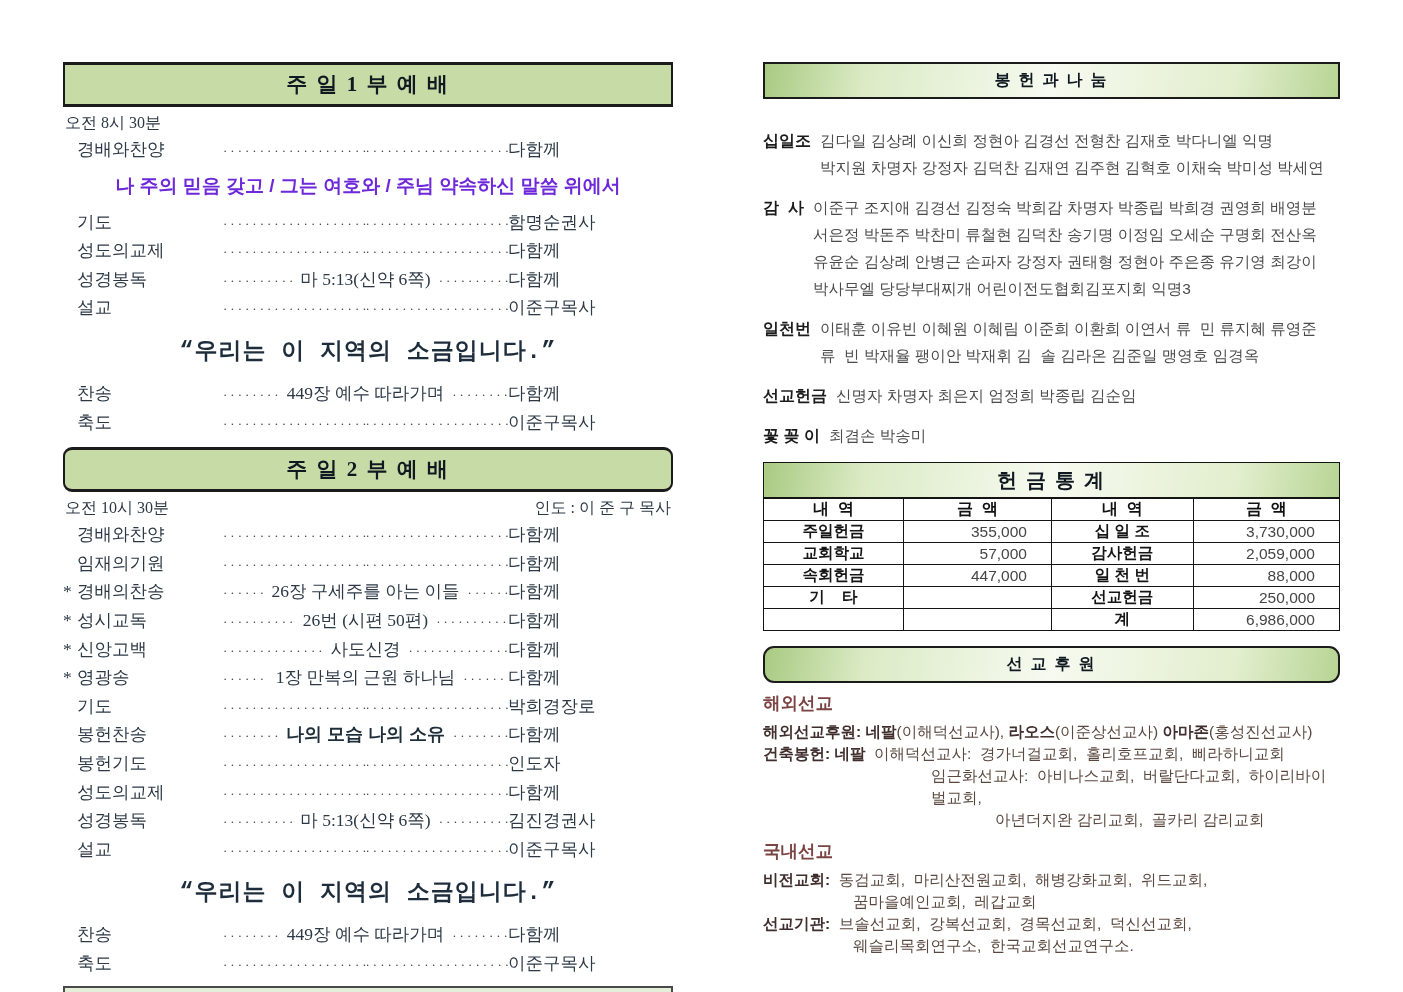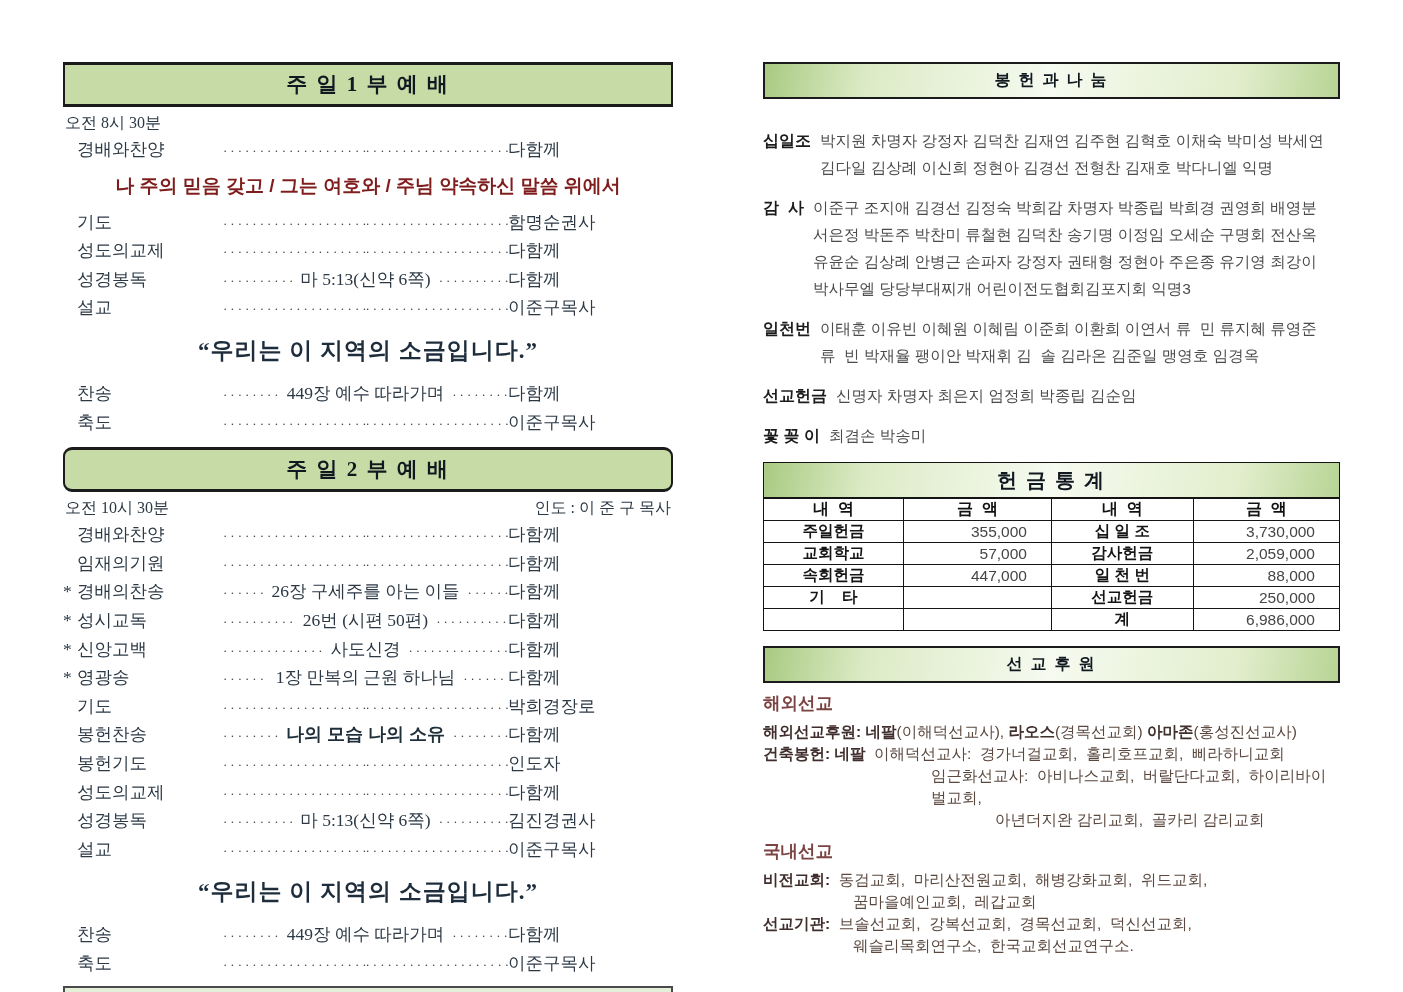--- a/index.html
+++ b/index.html
@@ -23,22 +23,22 @@
   .star{width:14px;flex:none;color:#2c3945;}
   .lbl{width:146px;flex:none;text-align:justify;text-align-last:justify;-moz-text-align-last:justify;}
   .dots{flex:1;overflow:hidden;white-space:nowrap;color:#454545;font-size:13px;letter-spacing:3px;}
   .dots::before{content:"····································································································································";}
   .ctr{padding:0 8px;white-space:pre;}
   .ctr:empty{display:none;}
   .gbold{font-family:"Liberation Sans","DejaVu Sans",sans-serif;font-weight:bold;font-size:18px;color:#1f2f3a;}
   .rgt{width:165px;flex:none;text-align:justify;text-align-last:justify;-moz-text-align-last:justify;}
 
   .hymn{font-family:"Liberation Sans","DejaVu Sans",sans-serif;font-weight:bold;font-size:19px;
-        color:#7f1d1d;text-align:center;margin:8px 0 10px 0;}
-  .quote{font-family:Liberation Serif, serif;font-weight:bold;font-size:23px;
+        color:#6d28d9;text-align:center;margin:8px 0 10px 0;}
+  .quote{font-family:Liberation Mono, monospace;font-weight:bold;font-size:23px;
          color:#1e2d3c;text-align:center;margin:12px 0 14px 0;letter-spacing:1px;}
   .note{background:#e3efd8;border:2px solid #4a4a4a;color:#2a5a35;
         font-family:"Liberation Sans","DejaVu Sans",sans-serif;font-size:15.5px;
         padding:3px 8px;margin-top:8px;white-space:nowrap;}
 
   
   .para{display:flex;align-items:flex-start;font-family:"Liberation Sans","DejaVu Sans",sans-serif;
         margin:0 0 13px 0;}
   .plabel{flex:none;font-weight:bold;font-size:16px;color:#1b1b1b;line-height:27px;
           margin-right:9px;white-space:pre;}
@@ -299,22 +299,22 @@
 <div class="col col-right">
 
   <div class="gbar">봉 헌 과 나 눔</div>
 
   <div class="giving-body">
 
     <div class="para">
       <span class="plabel">십일조</span>
       <div class="plines">
 
-      <div class="nline">박지원 차명자 강정자 김덕찬 김재연 김주현 김혁호 이채숙 박미성 박세연</div>
-          <div class="nline">김다일 김상례 이신희 정현아 김경선 전형찬 김재호 박다니엘 익명</div>
+      <div class="nline">김다일 김상례 이신희 정현아 김경선 전형찬 김재호 박다니엘 익명</div>
+          <div class="nline">박지원 차명자 강정자 김덕찬 김재연 김주현 김혁호 이채숙 박미성 박세연</div>
         </div>
     </div>
 
     <div class="para">
       <span class="plabel">감  사</span>
       <div class="plines">
 
       <div class="nline">이준구 조지애 김경선 김정숙 박희감 차명자 박종립 박희경 권영희 배영분</div>
           <div class="nline">서은정 박돈주 박찬미 류철현 김덕찬 송기명 이정임 오세순 구명회 전산옥</div>
           <div class="nline">유윤순 김상례 안병근 손파자 강정자 권태형 정현아 주은종 유기영 최강이</div>
@@ -385,28 +385,28 @@
     </tr>
     <tr>
       <td class="lblcell"></td>
       <td class="amt"></td>
       <td class="lblcell">계</td>
       <td class="amt">6,986,000</td>
     </tr>
   </tbody>
     </table>
 
-  <div class="gbar" style="margin-top:15px;">선 교 후 원</div>
+  <div class="gbar" style="margin-top:15px;border-radius:11px;">선 교 후 원</div>
 
   <div class="missions-body">
     <div class="mhead">해외선교</div>
 
     <div>
 
-        <div class="mline"><span class="b">해외선교후원:</span><span> </span><span class="b">네팔</span><span>(이해덕선교사), </span><span class="b">라오스</span><span>(경목선교회) </span><span class="b">아마존</span><span>(홍성진선교사)</span></div>
+        <div class="mline"><span class="b">해외선교후원:</span><span> </span><span class="b">네팔</span><span>(이해덕선교사), </span><span class="b">라오스</span><span>(이준상선교사) </span><span class="b">아마존</span><span>(홍성진선교사)</span></div>
 
         <div class="mline"><span class="b">건축봉헌:</span><span> </span><span class="b">네팔</span><span>  이해덕선교사:  경가너걸교회,  홀리호프교회,  삐라하니교회</span></div>
 
         <div class="mline" style="padding-left: 168px;"><span>임근화선교사:  아비나스교회,  버랄단다교회,  하이리바이벌교회,</span></div>
 
         <div class="mline" style="padding-left: 232px;"><span>아년더지완 감리교회,  골카리 감리교회</span></div>
 
       </div>
 
     <div class="mhead">국내선교</div>

